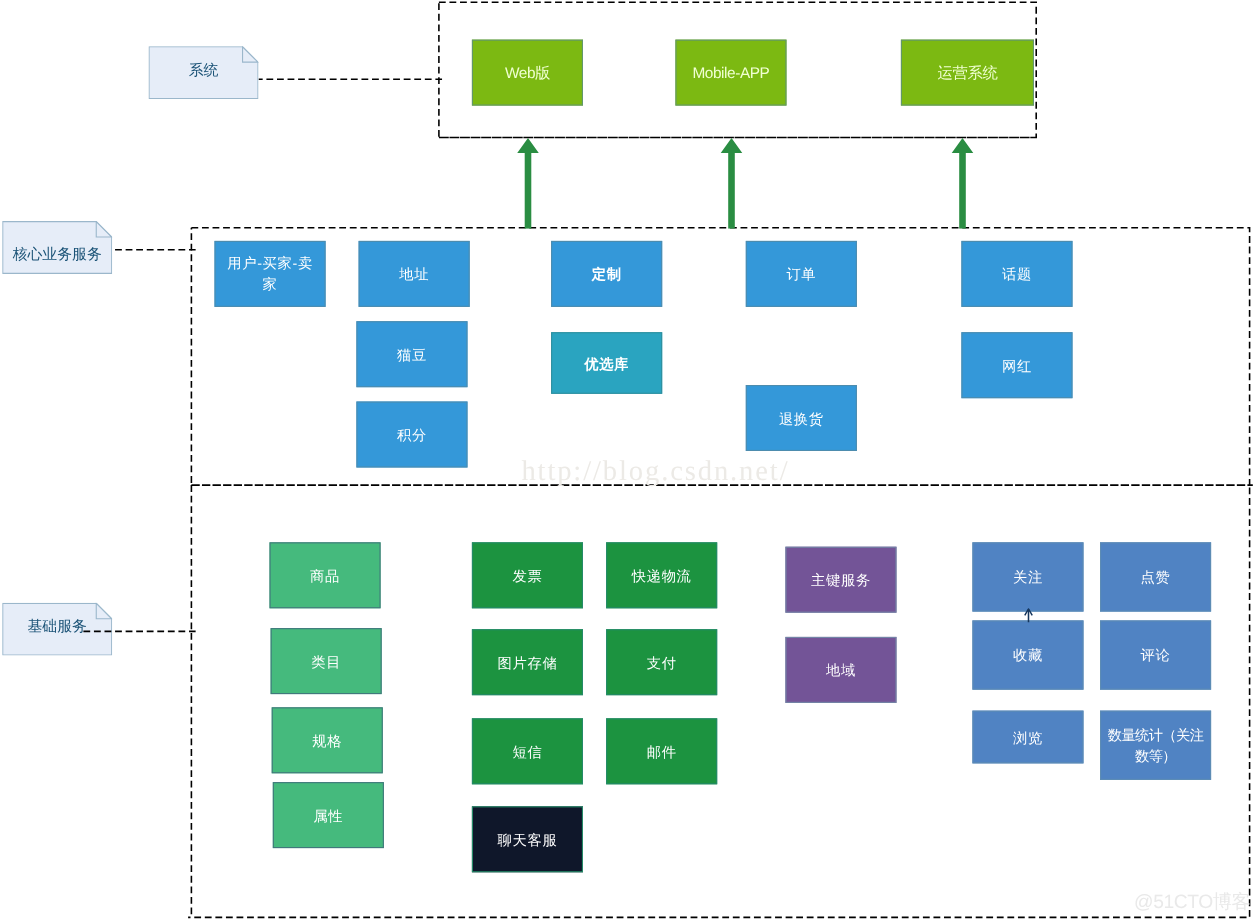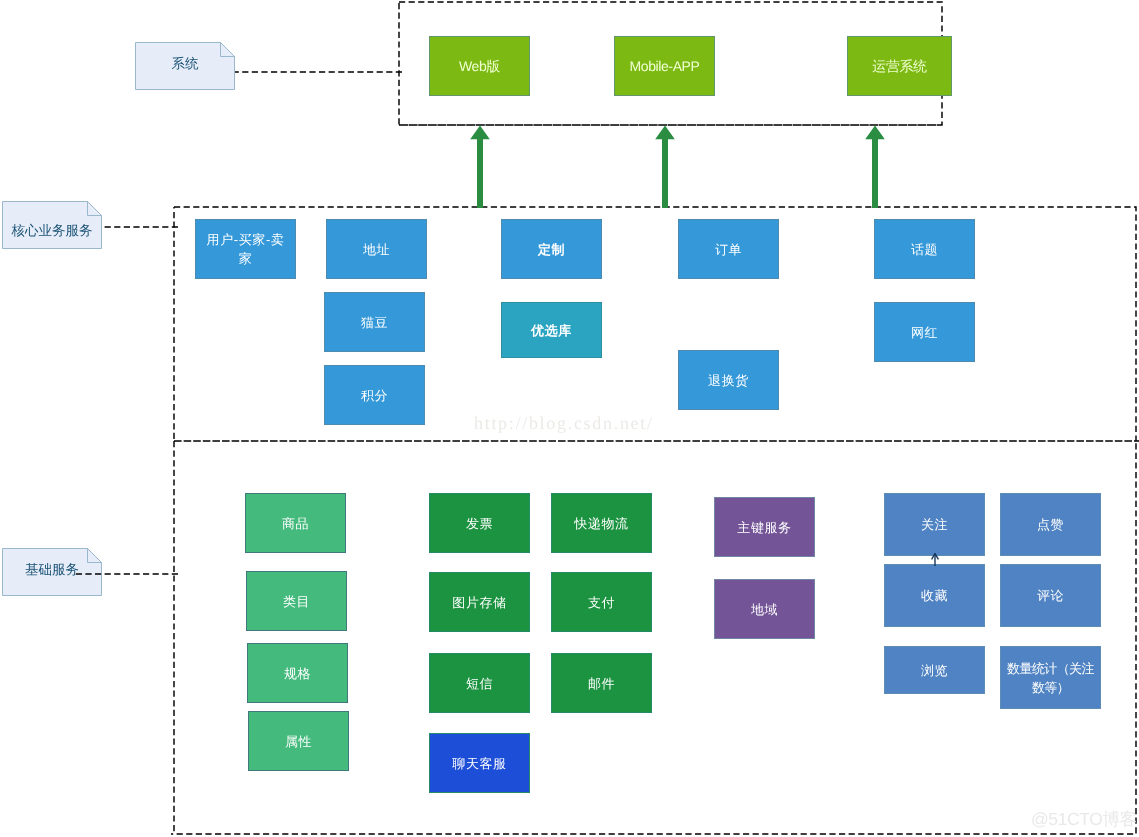--- a/index.html
+++ b/index.html
@@ -65,21 +65,21 @@
     </svg>
 <svg class="abs" style="left:73px;top:571px;" width="105" height="6" viewBox="0 0 105 6">
       <line x1="0" y1="3" x2="105" y2="3" stroke="#000" stroke-width="1.45" stroke-dasharray="6.2 3.4" stroke-dashoffset="6.80"></line>
     </svg>
 <div class="box app" style="left:429px;top:36px;width:101px;height:60px;background:#7cb912;border:1.5px solid #62976d;">
       <span>Web版</span>
     </div>
 <div class="box app" style="left:614px;top:36px;width:101px;height:60px;background:#7cb912;border:1.5px solid #62976d;">
       <span>Mobile-APP</span>
     </div>
-<div class="box app" style="left:819px;top:36px;width:105px;height:60px;background:#7cb912;border:1.5px solid #62976d;margin-left:28px;">
+<div class="box app" style="left:819px;top:36px;width:121px;height:60px;background:#7cb912;border:1.5px solid #62976d;">
       <span>运营系统</span>
     </div>
 <div class="box" style="left:195px;top:219px;width:101px;height:60px;background:#3498d9;border:1px solid #4d8cae;">
       <span style="max-width:80px;">用户-买家-卖家</span>
     </div>
 <div class="box" style="left:326px;top:219px;width:101px;height:60px;background:#3498d9;border:1px solid #4d8cae;">
       <span>地址</span>
     </div>
 <div class="box" style="left:324px;top:292px;width:101px;height:60px;background:#3498d9;border:1px solid #4d8cae;">
       <span>猫豆</span>
@@ -119,21 +119,21 @@
     </div>
 <div class="box" style="left:429px;top:493px;width:101px;height:60px;background:#1c9340;border:1px solid #248a68;">
       <span>发票</span>
     </div>
 <div class="box" style="left:429px;top:572px;width:101px;height:60px;background:#1c9340;border:1px solid #248a68;">
       <span>图片存储</span>
     </div>
 <div class="box" style="left:429px;top:653px;width:101px;height:60px;background:#1c9340;border:1px solid #248a68;">
       <span>短信</span>
     </div>
-<div class="box" style="left:429px;top:733px;width:101px;height:60px;background:#1d4ed8;border:1px solid #248a68;">
+<div class="box" style="left:429px;top:733px;width:101px;height:60px;background:#0f172a;border:1px solid #248a68;">
       <span>聊天客服</span>
     </div>
 <div class="box" style="left:551px;top:493px;width:101px;height:60px;background:#1c9340;border:1px solid #248a68;">
       <span>快递物流</span>
     </div>
 <div class="box" style="left:551px;top:572px;width:101px;height:60px;background:#1c9340;border:1px solid #248a68;">
       <span>支付</span>
     </div>
 <div class="box" style="left:551px;top:653px;width:101px;height:60px;background:#1c9340;border:1px solid #248a68;">
       <span>邮件</span>
@@ -168,15 +168,15 @@
 <svg class="abs" style="left:653.5px;top:125px;" width="22" height="83" viewBox="0 0 22 83">
       <path d="M8.0 83 V14.2 H1.1999999999999993 L11.0 0.4 L20.8 14.2 H14.0 V83 Z" fill="#2a8d42"></path>
     </svg>
 <svg class="abs" style="left:864.0px;top:125px;" width="22" height="83" viewBox="0 0 22 83">
       <path d="M8.0 83 V14.2 H1.1999999999999993 L11.0 0.4 L20.8 14.2 H14.0 V83 Z" fill="#2a8d42"></path>
     </svg>
 <svg class="abs" style="left:928.5px;top:553px;" width="12" height="13" viewBox="0 0 12 13">
       <path d="M6 13 V0.6" stroke="#16365c" stroke-width="1.4" fill="none"></path>
       <path d="M2.6 6.4 L6 0.6 L9.4 6.4" stroke="#16365c" stroke-width="1.35" fill="none" stroke-linecap="butt" stroke-linejoin="miter"></path>
     </svg>
-<div class="wm" style="left:474px;top:413px;font-size:18px;font-family:'Liberation Serif', serif;letter-spacing:1.7px;color:#eceae6;">http://blog.csdn.net/</div>
+<div class="wm" style="left:474px;top:413px;font-size:26px;font-family:'Liberation Serif', serif;letter-spacing:1.7px;color:#eceae6;">http://blog.csdn.net/</div>
 <div class="wm" style="left:1031px;top:808px;font-size:17.5px;font-family:'Liberation Sans', sans-serif;letter-spacing:-0.4px;color:#e9e9e9;">@51CTO博客</div>
 </div>
 
 </body></html>

